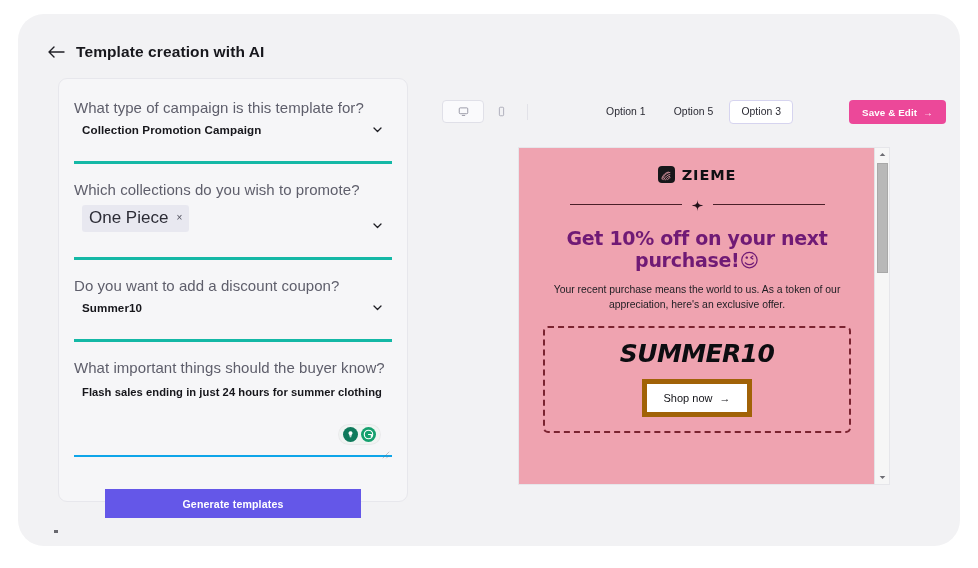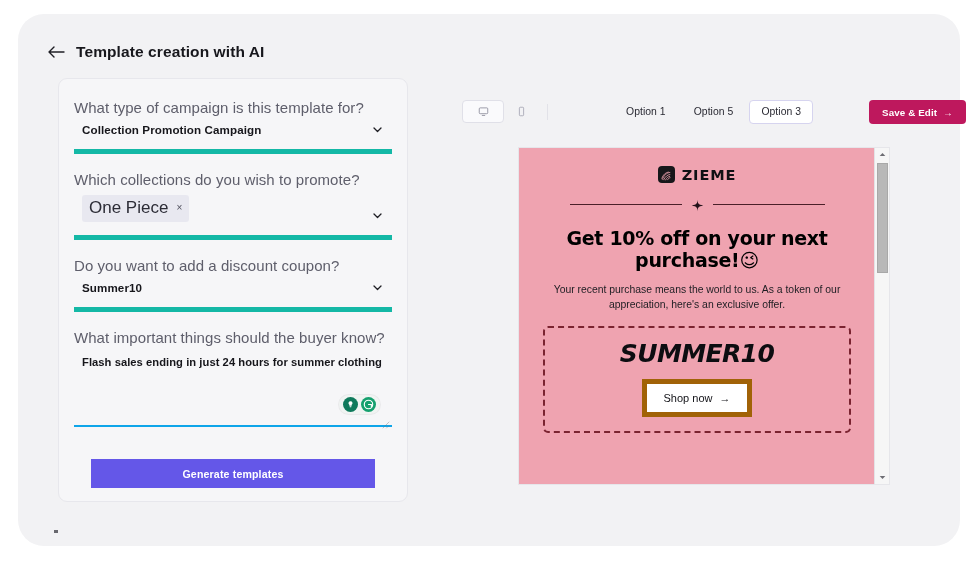--- a/index.html
+++ b/index.html
@@ -67,22 +67,22 @@
   .field-label {
     font-size: 15px;
     color: #5e5e6b;
     margin-bottom: 7px;
     letter-spacing: .05px;
   }
   .select-row {
     display: flex;
     align-items: flex-end;
     justify-content: space-between;
-    border-bottom: 5px solid #14b8a6;
-    padding: 0 8px 13px 8px;
+    border-bottom: 3px solid #14b8a6;
+    padding: 0 8px 25px 8px;
     margin-bottom: 17px;
     cursor: pointer;
   }
   .select-value {
     font-size: 11.6px;
     font-weight: 700;
     color: #16161b;
     letter-spacing: .1px;
   }
   .chev {
@@ -154,38 +154,38 @@
     position: absolute;
     right: 2px;
     bottom: 1px;
     width: 9px;
     height: 9px;
     opacity: .45;
   }
 
   .generate-btn {
     display: block;
-    width: 284px;
+    width: 256px;
     margin: 0 auto;
     height: 29px;
     background: #6457e8;
     border: none;
     border-radius: 0;
     color: #ffffff;
     font-family: "Liberation Sans", sans-serif;
     font-size: 10.6px;
     font-weight: 600;
     letter-spacing: .15px;
     cursor: pointer;
   }
 
   
   .preview-toolbar {
     position: absolute;
-    left: 444px;
+    left: 424px;
     top: 86px;
     width: 504px;
     height: 26px;
   }
   .device-group {
     position: absolute;
     left: 0;
     top: 0;
     display: flex;
     align-items: center;
@@ -237,21 +237,21 @@
     border-color: #d6d4ef;
     background: #ffffff;
   }
 
   .save-btn {
     position: absolute;
     right: 0;
     top: 0;
     height: 24px;
     padding: 0 13px;
-    background: #be185d;
+    background: #ec4899;
     border: none;
     border-radius: 4px;
     color: #fff;
     font-family: "Liberation Sans", sans-serif;
     font-size: 9.8px;
     font-weight: 700;
     letter-spacing: .1px;
     display: flex;
     align-items: center;
     gap: 6px;
@@ -315,21 +315,21 @@
   .div-line {
     height: 1px;
     width: 112px;
     background: #4a2029;
   }
   .sparkle { width: 13px; height: 13px; flex: none; }
 
   .headline {
     font-size: 19px;
     font-weight: 800;
-    color: #000000;
+    color: #701a75;
     line-height: 1.18;
     letter-spacing: -.3px;
     margin-bottom: 11px;
     font-family: "DejaVu Sans", sans-serif;
   }
   .subcopy {
     font-size: 10.4px;
     color: #1d1d22;
     line-height: 1.42;
     margin-bottom: 14px;

